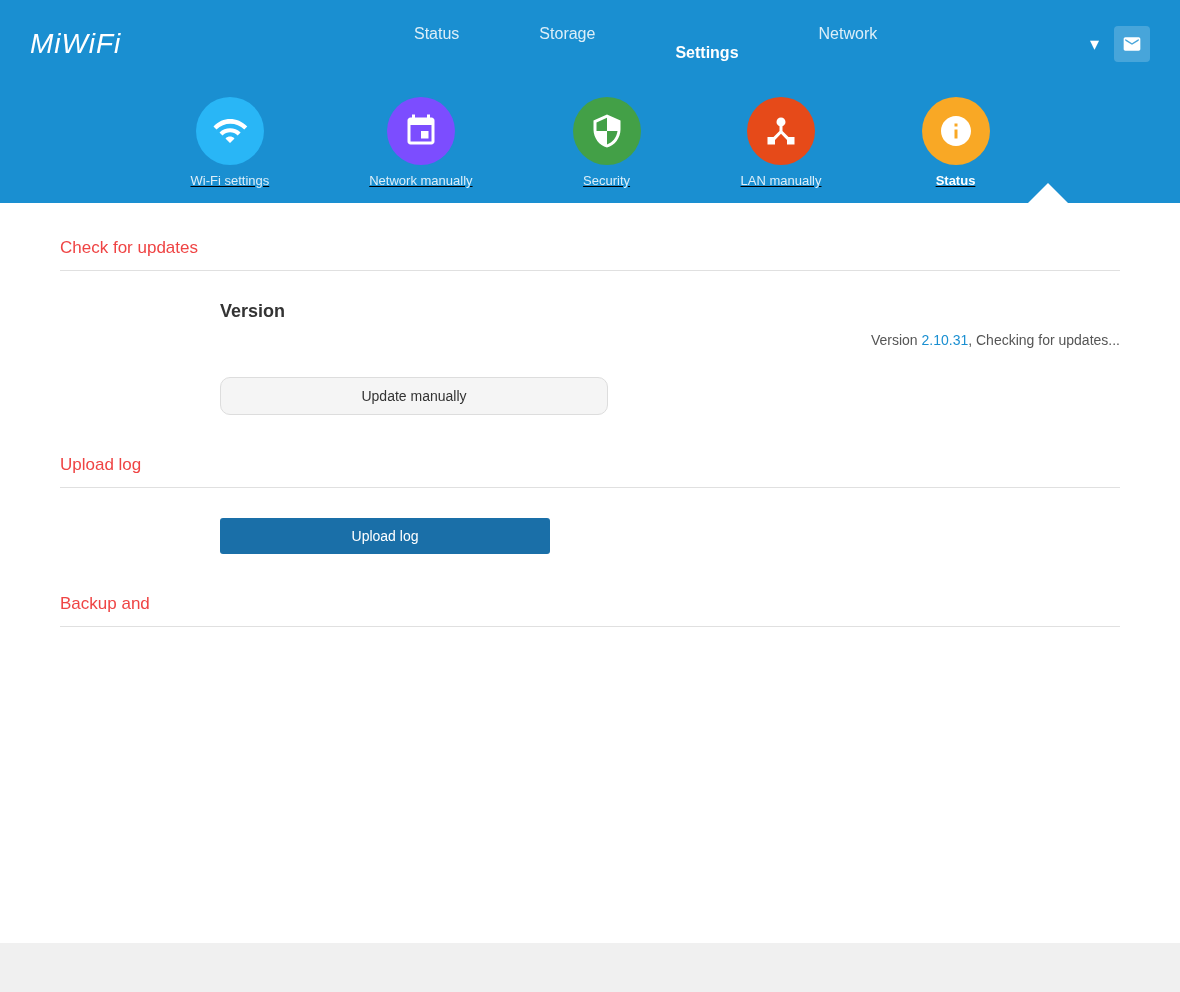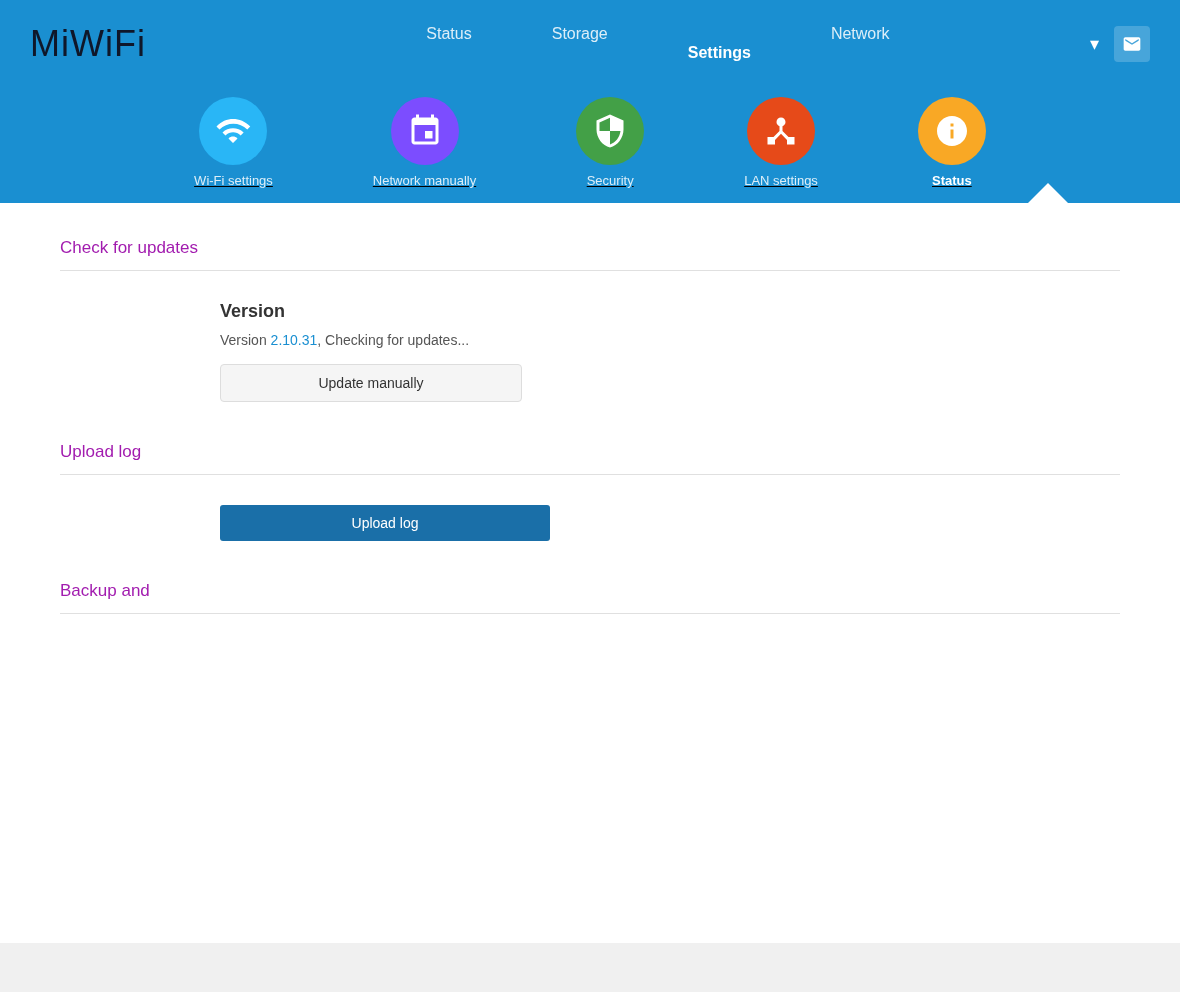--- a/index.html
+++ b/index.html
@@ -8,25 +8,26 @@
     
     .header {
       background: #1a8fd1;
       height: 87px;
       display: flex;
       align-items: center;
       padding: 0 30px;
       position: relative;
     }
     .logo {
-      color: #0f172a;
-      font-size: 36px;
+      color: #ffffff;
+      font-size: 28px;
       font-weight: bold;
       letter-spacing: 1px;
       margin-right: 80px;
+      font-style: italic;
     }
     .logo span { font-weight: 300; }
     .nav-links {
       display: flex;
       gap: 80px;
       flex: 1;
       justify-content: center;
     }
     .nav-link {
       color: rgba(255,255,255,0.85);
@@ -118,21 +119,21 @@
 
     
     .main-content {
       background: white;
       margin: 0;
       padding: 35px 60px;
       min-height: 740px;
     }
 
     .section-title {
-      color: #a21caf;
+      color: #ef4444;
       font-size: 17px;
       font-weight: normal;
       margin-bottom: 12px;
     }
     .section-divider {
       border: none;
       border-top: 1px solid #e0e0e0;
       margin-bottom: 30px;
     }
 
@@ -143,39 +144,40 @@
     .version-label {
       font-size: 18px;
       font-weight: bold;
       color: #333;
       margin-bottom: 10px;
       margin-left: 160px;
     }
     .version-text {
       font-size: 14px;
       color: #555;
-      margin-bottom: 16px;
-      margin-left: 160px;
+      margin-bottom: 29px;
+      margin-left: 160px;
+      text-align: right;
     }
     .version-text .version-number {
       color: #1a8fd1;
     }
 
     .btn-secondary {
       display: block;
-      width: 302px;
+      width: 388px;
       padding: 10px 0;
       background: #f5f5f5;
       border: 1px solid #ddd;
       color: #333;
       font-size: 14px;
       text-align: center;
       cursor: pointer;
       margin-left: 160px;
-      border-radius: 4px;
+      border-radius: 10px;
     }
 
     .btn-primary {
       display: block;
       width: 330px;
       padding: 10px 0;
       background: #1a6fa8;
       border: none;
       color: white;
       font-size: 14px;
@@ -236,21 +238,21 @@
     </div>
     <span>Security</span>
   </div>
 
   <div class="sub-nav-item">
     <div class="icon-circle icon-lan">
       <svg viewBox="0 0 24 24">
           <path d="M17 16l-4-4V8.82C14.16 8.4 15 7.3 15 6c0-1.66-1.34-3-3-3S9 4.34 9 6c0 1.3.84 2.4 2 2.82V12l-4 4H3v5h5v-3.05l4-4.2 4 4.2V21h5v-5h-4z"></path>
         </svg>
     </div>
-    <span>LAN settings</span>
+    <span>LAN manually</span>
   </div>
 
   <div class="sub-nav-item active">
     <div class="icon-circle icon-status">
       <svg viewBox="0 0 24 24">
           <path d="M12 2C6.48 2 2 6.48 2 12s4.48 10 10 10 10-4.48 10-10S17.52 2 12 2zm1 15h-2v-6h2v6zm0-8h-2V7h2v2z"></path>
         </svg>
     </div>
     <span>Status</span>
   </div>

